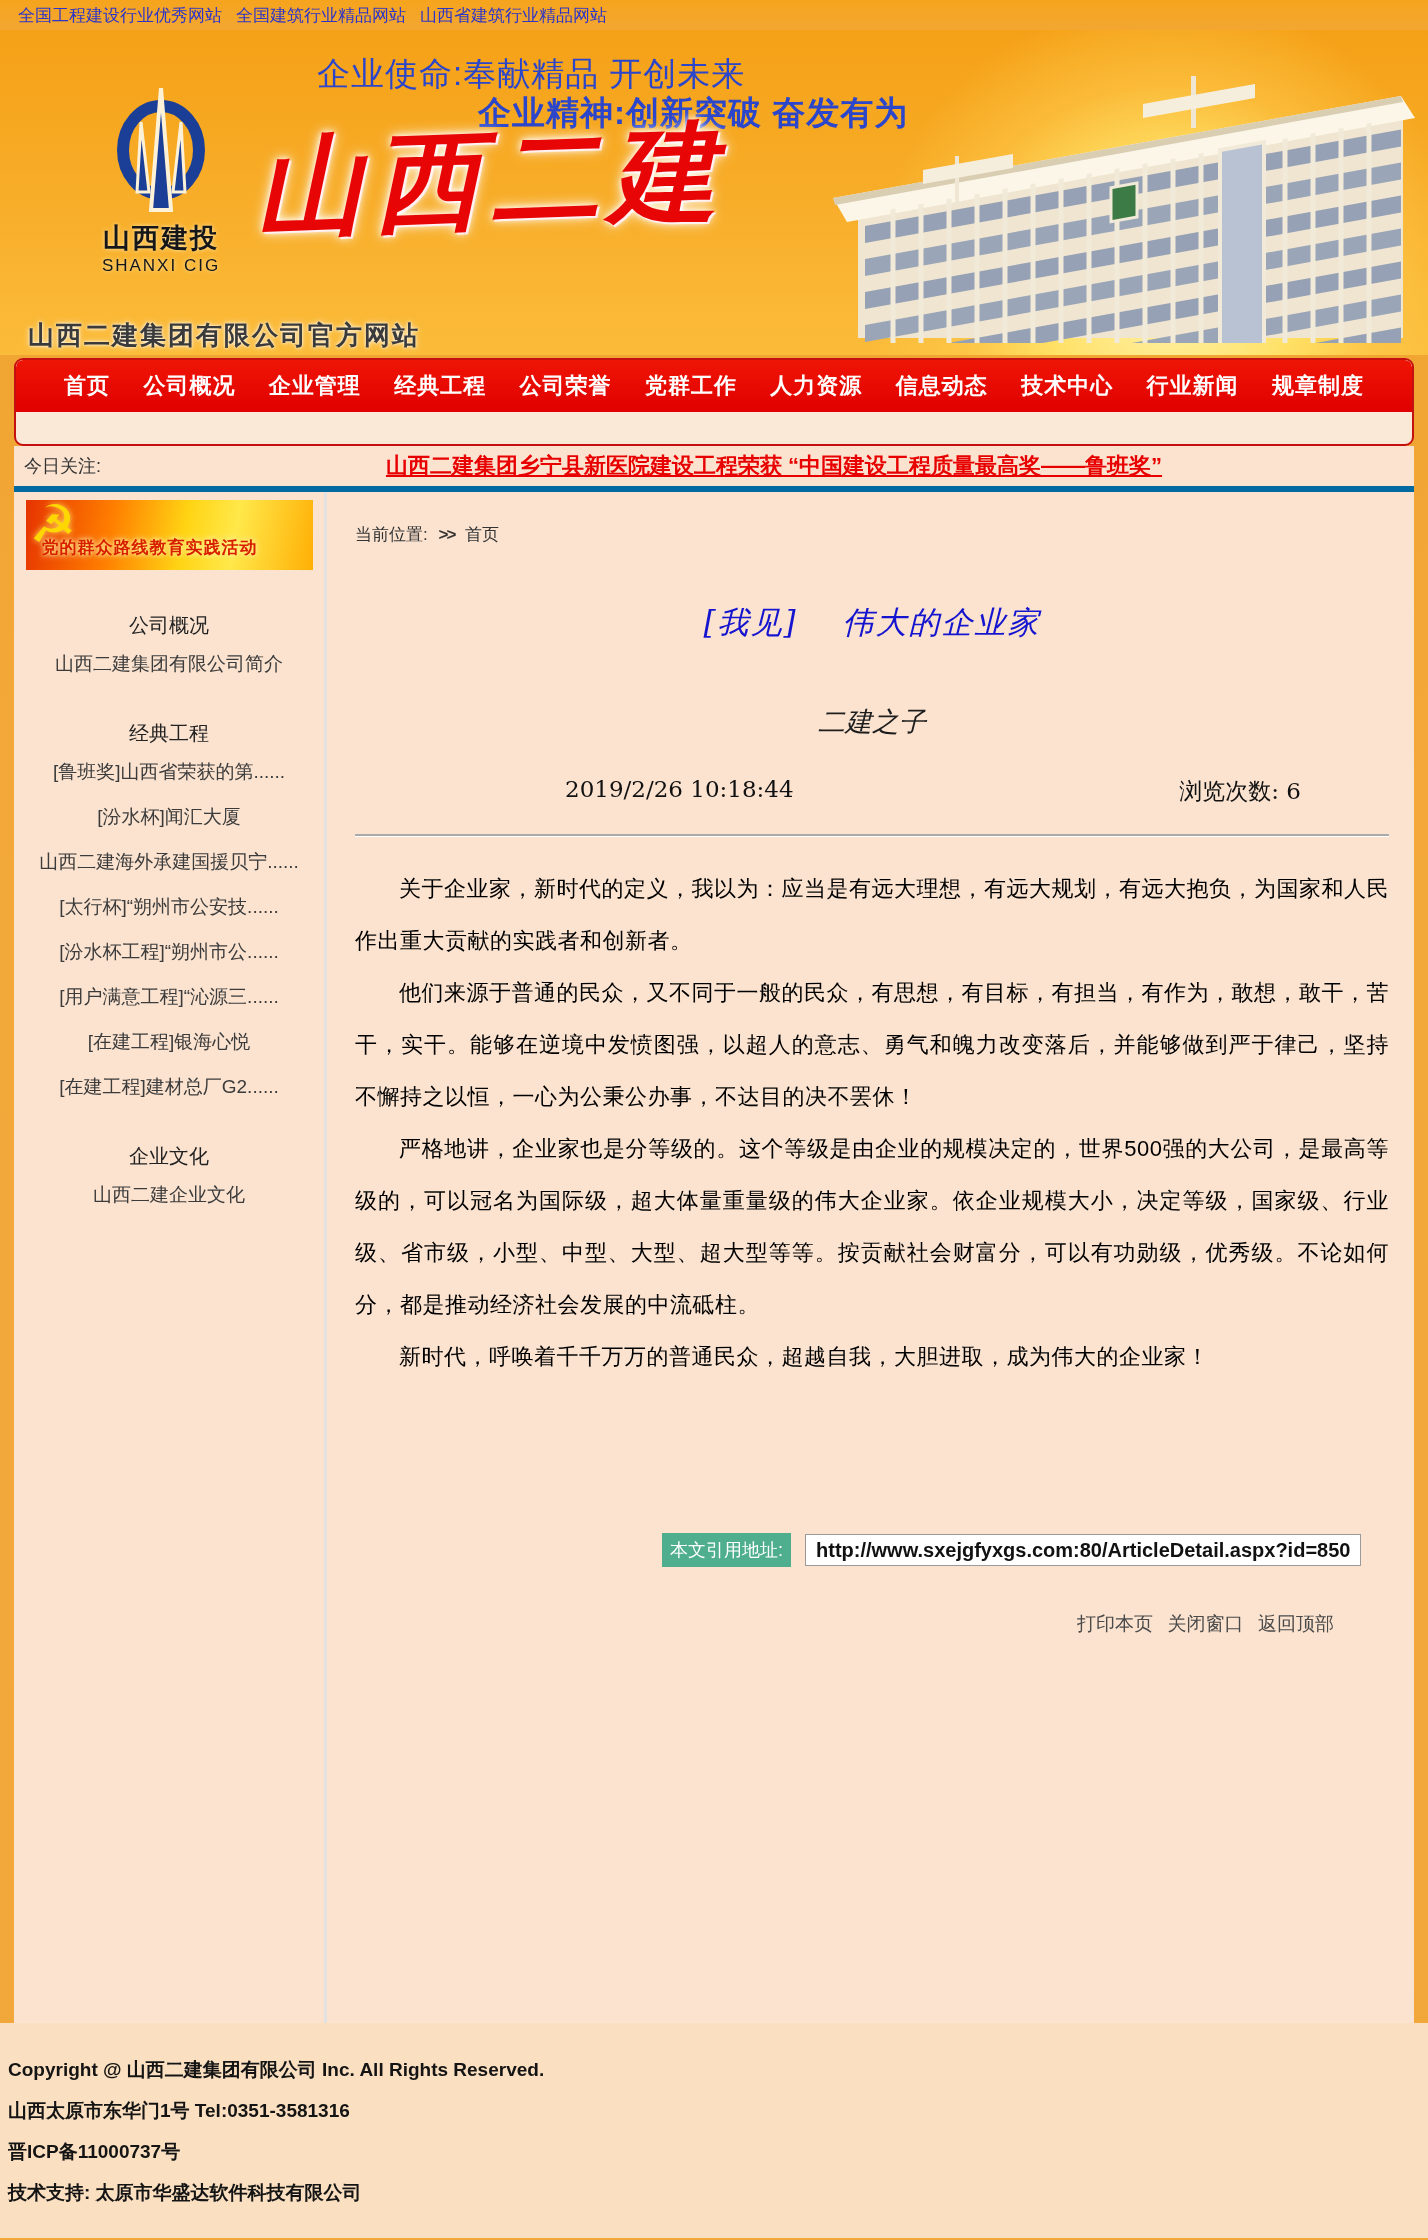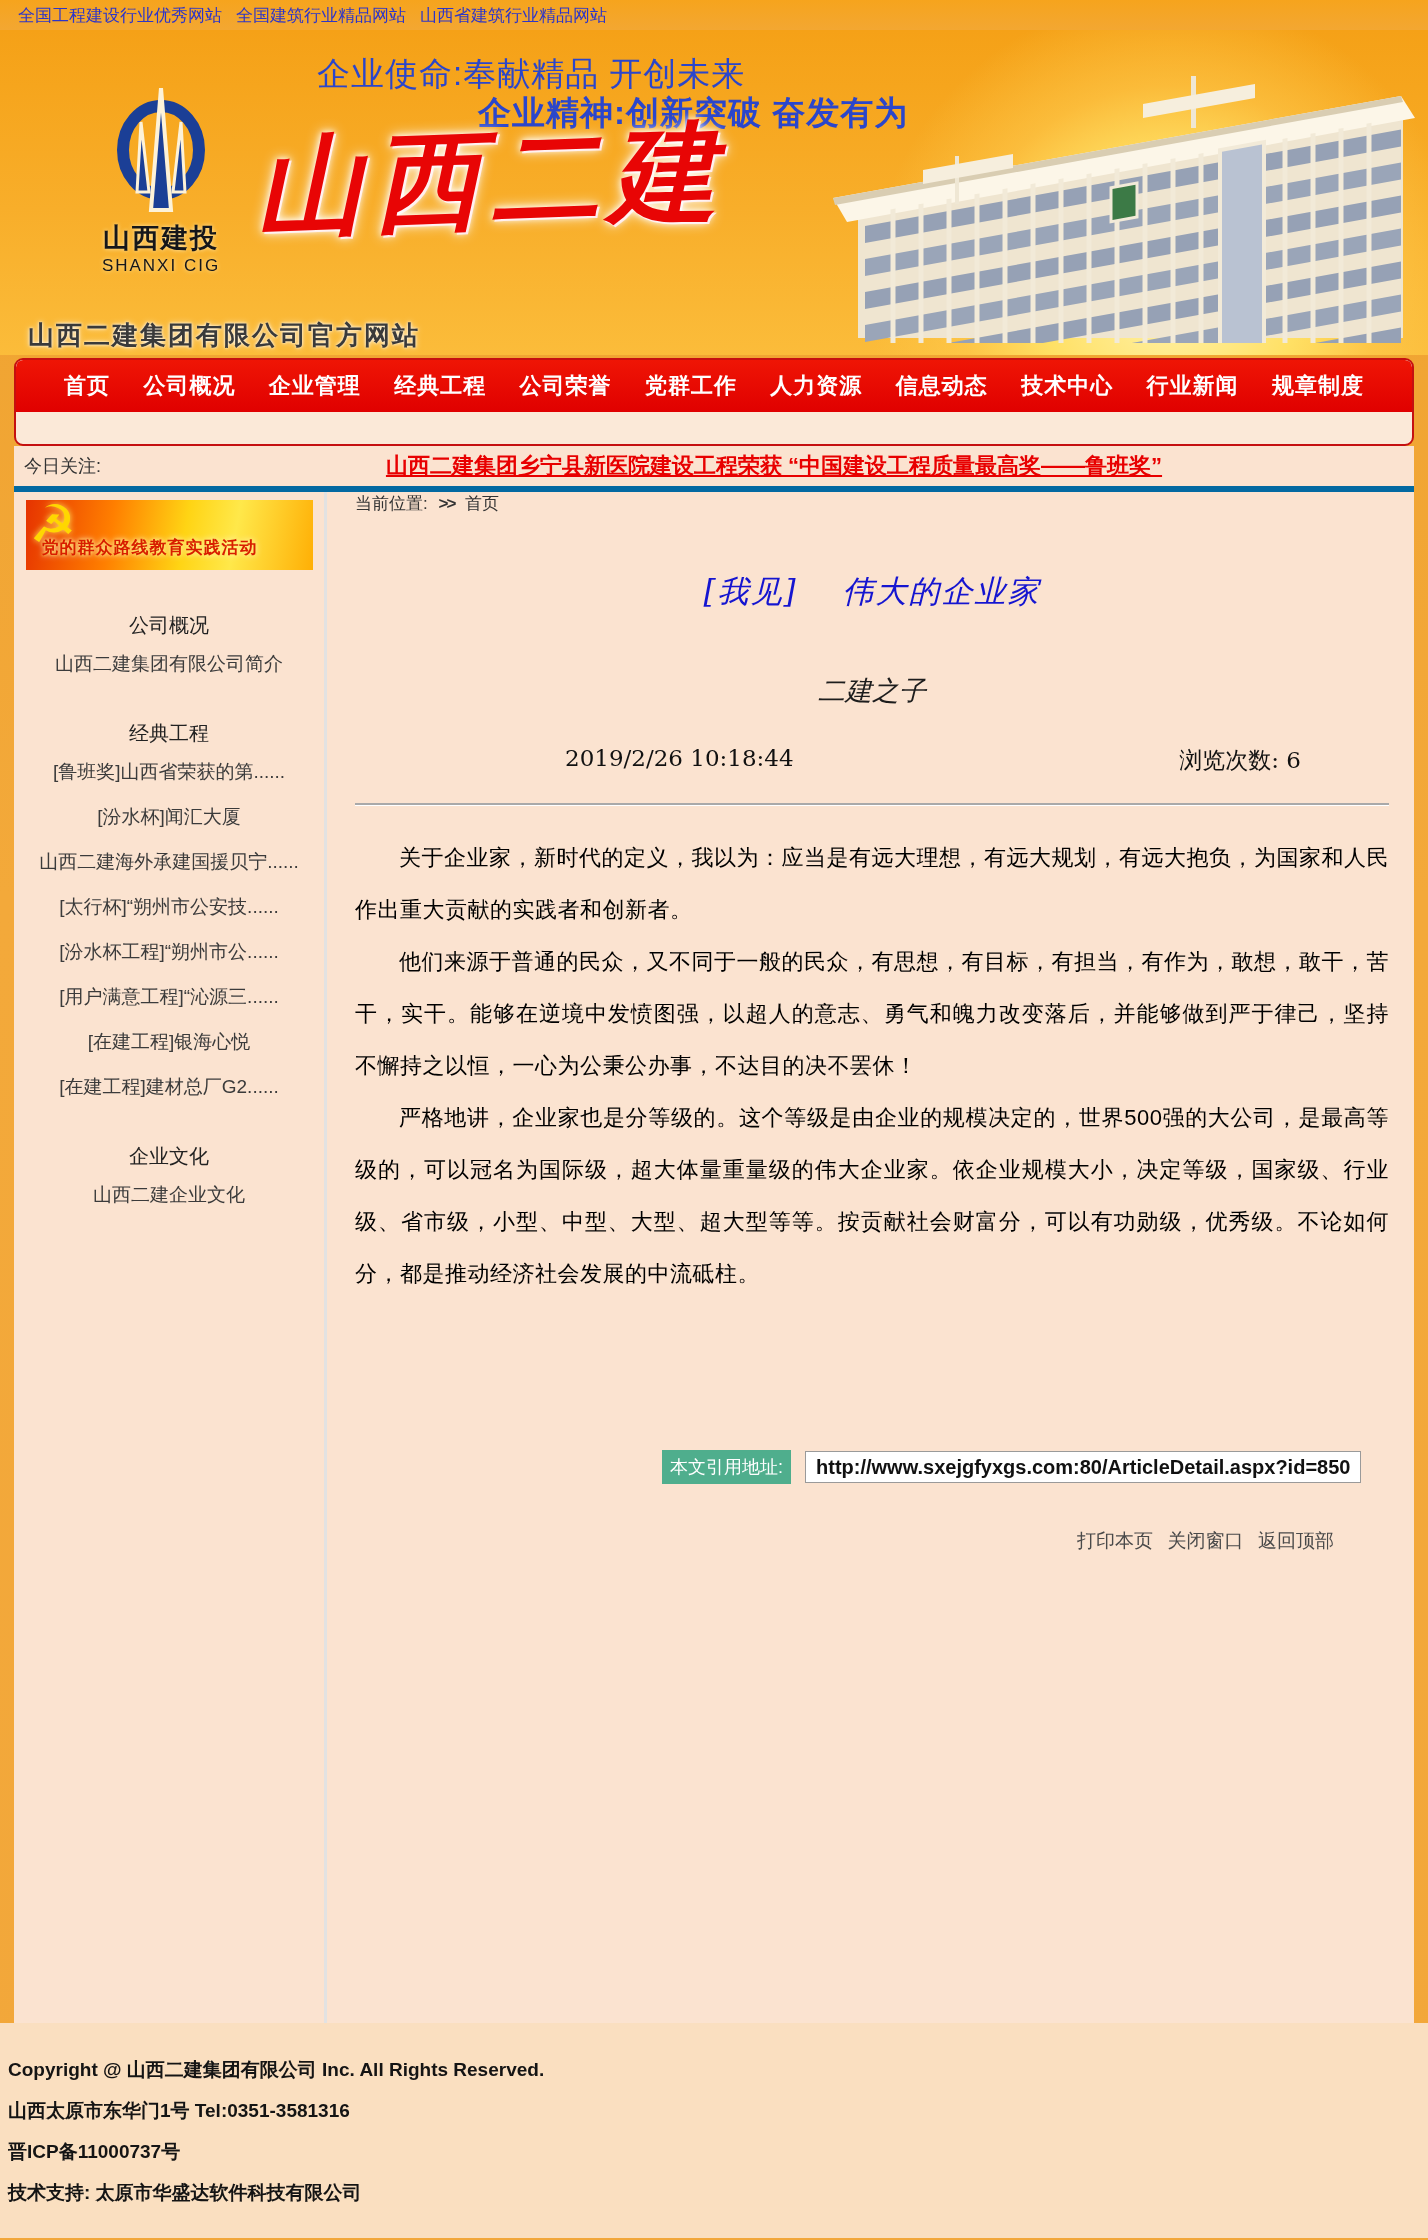--- a/index.html
+++ b/index.html
@@ -73,21 +73,21 @@
   .side-img .slogan {
     position:absolute; left:16px; top:36px; font-size:17px; font-weight:bold; color:#d81e00;
     white-space:nowrap; letter-spacing:1px; text-shadow:0 0 3px #ffe84a,0 0 6px #fff;
   }
   .side-section { text-align:center; }
   .side-title { font-size:20px; color:#222; margin-top:34px; margin-bottom:2px; }
   .side-title.first { margin-top:42px; }
   .sidebar a.side-link { display:block; font-size:19px; color:#3b3b3b; text-decoration:none; line-height:45px; white-space:nowrap; }
 
   .main { flex:1; padding:0 25px 0 28px; position:relative; }
-  .breadcrumb { margin-top:0; font-size:17px; color:#333; }
+  .breadcrumb { margin-top:31px; font-size:17px; color:#333; }
   .breadcrumb .sep { font-weight:bold; margin:0 6px; letter-spacing:-2px; }
   .art-title {
     margin-top:56px; text-align:center; font-family:"DejaVu Serif",serif;
     font-size:31px; color:#1515d0; letter-spacing:2px;font-style:italic;
   }
   .art-author { margin-top:60px; text-align:center; font-family:"DejaVu Serif",serif; font-style:italic; font-size:27px; color:#1d1d1d; }
   .meta-row { position:relative; margin-top:36px; height:30px; font-family:"DejaVu Serif",serif; font-size:23px; color:#111; }
   .art-date { position:absolute; left:210px; }
   .art-views { position:absolute; right:88px; }
   .meta-hr { margin-top:28px; border-top:2px solid #a9a9a9; border-bottom:1px solid #fff; height:0; }
@@ -246,20 +246,21 @@
         <div class="meta-row">
           <span class="art-date">2019/2/26 10:18:44</span>
           <span class="art-views">浏览次数: 6</span>
         </div>
         <div class="meta-hr"></div>
 
         <div class="art-body">
           <p>关于企业家，新时代的定义，我以为：应当是有远大理想，有远大规划，有远大抱负，为国家和人民作出重大贡献的实践者和创新者。</p>
           <p>他们来源于普通的民众，又不同于一般的民众，有思想，有目标，有担当，有作为，敢想，敢干，苦干，实干。能够在逆境中发愤图强，以超人的意志、勇气和魄力改变落后，并能够做到严于律己，坚持不懈持之以恒，一心为公秉公办事，不达目的决不罢休！</p>
           <p>严格地讲，企业家也是分等级的。这个等级是由企业的规模决定的，世界500强的大公司，是最高等级的，可以冠名为国际级，超大体量重量级的伟大企业家。依企业规模大小，决定等级，国家级、行业级、省市级，小型、中型、大型、超大型等等。按贡献社会财富分，可以有功勋级，优秀级。不论如何分，都是推动经济社会发展的中流砥柱。</p>
+          <p>新时代，呼唤着千千万万的普通民众，超越自我，大胆进取，成为伟大的企业家！</p>
         </div>
 
         <div class="cite-row">
           <span class="cite-label">本文引用地址:</span>
           <input class="cite-input" readonly="" value="http://www.sxejgfyxgs.com:80/ArticleDetail.aspx?id=85000" style="">
         </div>
 
         <div class="actions-row">
           <a href="#">打印本页</a>
           <a href="#">关闭窗口</a>

